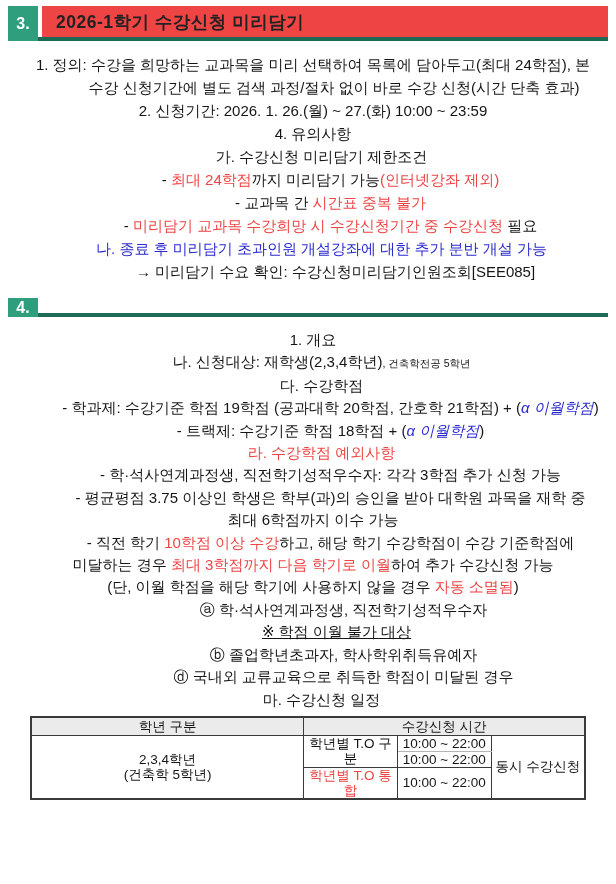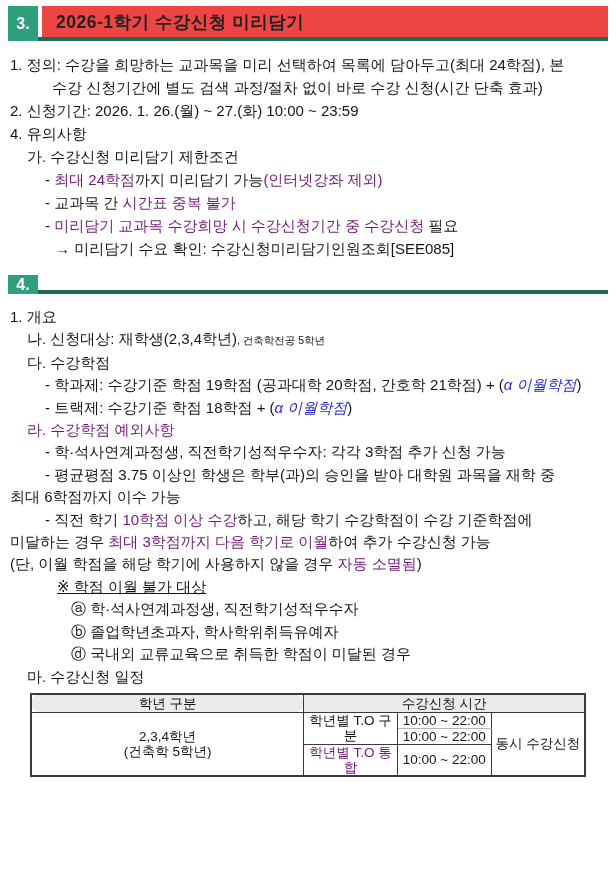--- a/index.html
+++ b/index.html
@@ -20,90 +20,91 @@
     background:#2f9e7d;color:#ffffff;font-weight:bold;font-size:16px;
     width:30px;min-width:30px;display:flex;align-items:center;justify-content:center;
     margin-bottom:-4px;padding-top:1px;
   }
   .sec-title{
     flex:1;background:#ef4444;font-size:17.5px;font-weight:bold;
     padding:4px 10px 3px 14px;margin-left:4px;letter-spacing:0.5px;color:#222;
   }
 
   
-  .line{white-space:nowrap;line-height:23px;padding-left:10px;}
+  .line{white-space:nowrap;line-height:23px;padding-left:10px;text-align:center;}
   .s4 .line{line-height:22.4px;}
   .i1{padding-left:27px;}
   .i2{padding-left:45px;}
   .i2c{}
   .i3{padding-left:57px;}
   .i4{padding-left:71px;}
   .arrow-line{padding-left:55px;}
-  .red{color:#701a75;}
+  .red{color:#ef4444;}
   .blue{color:#2a2ad0;}
   .blue i{font-style:italic;}
   .small{font-size:10.5px;}
   .uline{text-decoration:underline;}
 
   
   .sched{
     border-collapse:collapse;table-layout:fixed;
     margin:5px 0 0 30px;width:556px;
     font-size:13.5px;border:2px solid #3a3a3a;
   }
   .sched td{
     border:1px solid #3a3a3a;text-align:center;vertical-align:middle;
     padding:0 2px;height:15px;line-height:15px;
   }
   .sched tr.thead td{background:#ebebeb;height:17px;line-height:17px;}
   .sched td.lightdiv{border-bottom:1px solid #b5b5b5;}
   .grade-cell div{line-height:15px;}
-  .c1{width:148px;border-radius:9px;}.c2{width:153px;margin-left:32px;}.c3{width:112px;}.c4{width:139px;}
+  .c1{width:148px;}.c2{width:153px;margin-left:32px;}.c3{width:112px;}.c4{width:139px;}
 </style>
 </head>
 <body>
 
 <div class="page">
 
   <div class="sec-header">
     <div class="sec-num">3.</div>
     <div class="sec-title">2026-1학기 수강신청 미리담기</div>
   </div>
 
   <div class="s3">
     <div class="line">1. 정의: 수강을 희망하는 교과목을 미리 선택하여 목록에 담아두고(최대 24학점), 본</div>
     <div class="line" style="padding-left:52px;">수강 신청기간에 별도 검색 과정/절차 없이 바로 수강 신청(시간 단축 효과)</div>
     <div class="line">2. 신청기간: 2026. 1. 26.(월) ~ 27.(화) 10:00 ~ 23:59</div>
     <div class="line">4. 유의사항</div>
     <div class="line i1">가. 수강신청 미리담기 제한조건</div>
     <div class="line i2"><span>- </span><span class="red">최대 24학점</span><span>까지 미리담기 가능</span><span class="red">(인터넷강좌 제외)</span></div>
     <div class="line i2"><span>- 교과목 간 </span><span class="red">시간표 중복 불가</span></div>
     <div class="line i2"><span>- </span><span class="red">미리담기 교과목 수강희망 시 수강신청기간 중 수강신청</span><span> 필요</span></div>
+    <div class="line i1 blue">나. 종료 후 미리담기 초과인원 개설강좌에 대한 추가 분반 개설 가능</div>
     <div class="line arrow-line">→ 미리담기 수요 확인: 수강신청미리담기인원조회[SEE085]</div>
   </div>
 
   <div class="sec-header" style="margin-top:15px;">
     <div class="sec-num">4.</div>
   </div>
 
   <div class="s4">
     <div class="line">1. 개요</div>
     <div class="line i1"><span>나. 신청대상: 재학생(2,3,4학년)</span><span class="small">, 건축학전공 5학년</span></div>
     <div class="line i1">다. 수강학점</div>
     <div class="line i2"><span>- 학과제: 수강기준 학점 19학점 (공과대학 20학점, 간호학 21학점) + (</span><span class="blue"><i>α 이월학점</i></span><span>)</span></div>
     <div class="line i2"><span>- 트랙제: 수강기준 학점 18학점 + (</span><span class="blue"><i>α 이월학점</i></span><span>)</span></div>
     <div class="line i1 red">라. 수강학점 예외사항</div>
     <div class="line i2">- 학·석사연계과정생, 직전학기성적우수자: 각각 3학점 추가 신청 가능</div>
     <div class="line i2">- 평균평점 3.75 이상인 학생은 학부(과)의 승인을 받아 대학원 과목을 재학 중</div>
     <div class="line i2c">최대 6학점까지 이수 가능</div>
     <div class="line i2"><span>- 직전 학기 </span><span class="red">10학점 이상 수강</span><span>하고, 해당 학기 수강학점이 수강 기준학점에</span></div>
     <div class="line i2c"><span>미달하는 경우 </span><span class="red">최대 3학점까지 다음 학기로 이월</span><span>하여 추가 수강신청 가능</span></div>
     <div class="line i2c"><span>(단, 이월 학점을 해당 학기에 사용하지 않을 경우 </span><span class="red">자동 소멸됨</span><span>)</span></div>
+    <div class="line i4">ⓐ 학·석사연계과정생, 직전학기성적우수자</div>
     <div class="line i3"><span class="uline">※ 학점 이월 불가 대상</span></div>
-    <div class="line i4">ⓐ 학·석사연계과정생, 직전학기성적우수자</div>
     <div class="line i4">ⓑ 졸업학년초과자, 학사학위취득유예자</div>
     <div class="line i4">ⓓ 국내외 교류교육으로 취득한 학점이 미달된 경우</div>
     <div class="line i1">마. 수강신청 일정</div>
 
     <table class="sched">
       <tbody>
           <tr class="thead">
         <td class="c1">학년 구분</td>
         <td class="c2" colspan="3">수강신청 시간</td>
       </tr>

